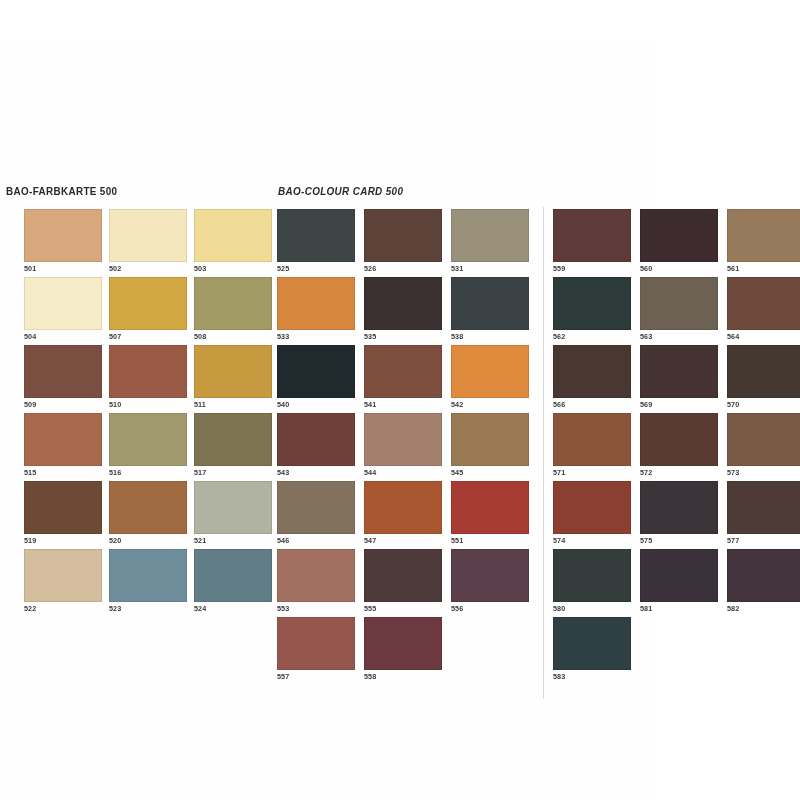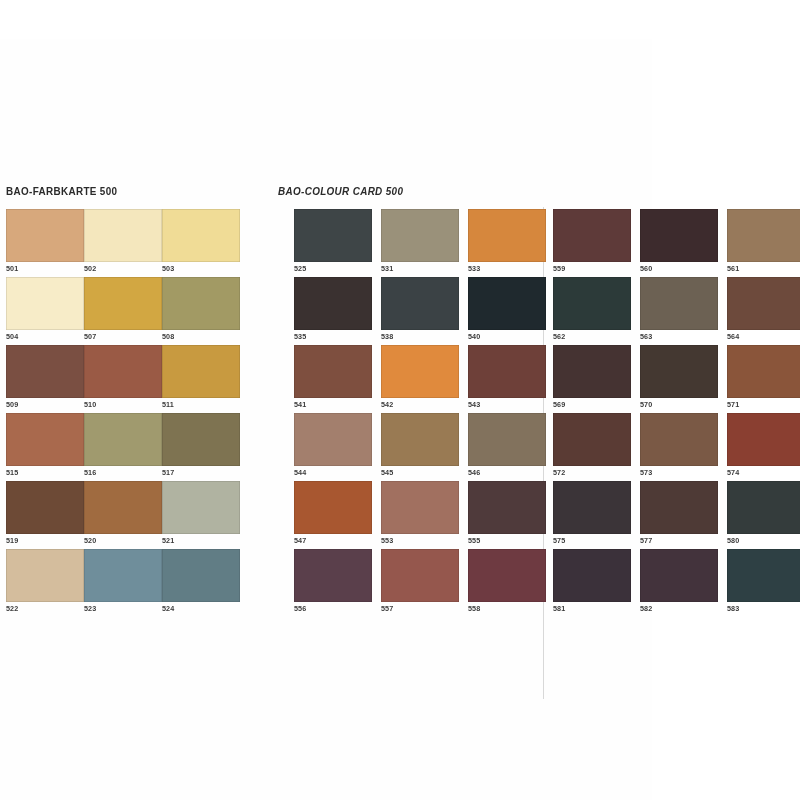--- a/index.html
+++ b/index.html
@@ -53,22 +53,22 @@
   
   .section {
     position: absolute;
     top: 170px;
     display: grid;
     grid-template-columns: repeat(3, 78px);
     grid-auto-rows: 68px;
     column-gap: 9px;
     row-gap: 0px;
   }
-  #section-1 { left: 6px;   grid-template-columns: repeat(3, 78px); column-gap: 0; }
-  #section-2 { left: 294px; grid-template-columns: repeat(3, 78px); column-gap: 9px; }
+  #section-1 { left: 24px;   grid-template-columns: repeat(3, 78px); column-gap: 7px; }
+  #section-2 { left: 277px; grid-template-columns: repeat(3, 78px); column-gap: 9px; }
   #section-3 { left: 553px; grid-template-columns: repeat(3, 78px); column-gap: 9px; }
 
   .swatch-cell {
     position: relative;
     width: 78px;
     height: 68px;
   }
   .swatch-chip {
     width: 78px;
     height: 53px;
@@ -173,20 +173,24 @@
         <div class="swatch-chip" style="background: rgb(97, 125, 133);"></div>
         <div class="swatch-label">524</div>
       </div>
     </div>
   <div class="section" id="section-2">
       <div class="swatch-cell">
         <div class="swatch-chip" style="background: rgb(62, 69, 71);"></div>
         <div class="swatch-label">525</div>
       </div>
       <div class="swatch-cell">
+        <div class="swatch-chip" style="background: rgb(93, 67, 57);"></div>
+        <div class="swatch-label">526</div>
+      </div>
+      <div class="swatch-cell">
         <div class="swatch-chip" style="background: rgb(154, 145, 122);"></div>
         <div class="swatch-label">531</div>
       </div>
       <div class="swatch-cell">
         <div class="swatch-chip" style="background: rgb(214, 135, 61);"></div>
         <div class="swatch-label">533</div>
       </div>
       <div class="swatch-cell">
         <div class="swatch-chip" style="background: rgb(58, 49, 48);"></div>
         <div class="swatch-label">535</div>
@@ -221,20 +225,24 @@
       </div>
       <div class="swatch-cell">
         <div class="swatch-chip" style="background: rgb(130, 114, 93);"></div>
         <div class="swatch-label">546</div>
       </div>
       <div class="swatch-cell">
         <div class="swatch-chip" style="background: rgb(168, 87, 48);"></div>
         <div class="swatch-label">547</div>
       </div>
       <div class="swatch-cell">
+        <div class="swatch-chip" style="background: rgb(166, 60, 52);"></div>
+        <div class="swatch-label">551</div>
+      </div>
+      <div class="swatch-cell">
         <div class="swatch-chip" style="background: rgb(161, 112, 96);"></div>
         <div class="swatch-label">553</div>
       </div>
       <div class="swatch-cell">
         <div class="swatch-chip" style="background: rgb(79, 58, 59);"></div>
         <div class="swatch-label">555</div>
       </div>
       <div class="swatch-cell">
         <div class="swatch-chip" style="background: rgb(90, 63, 75);"></div>
         <div class="swatch-label">556</div>
@@ -267,20 +275,24 @@
       </div>
       <div class="swatch-cell">
         <div class="swatch-chip" style="background: rgb(108, 97, 83);"></div>
         <div class="swatch-label">563</div>
       </div>
       <div class="swatch-cell">
         <div class="swatch-chip" style="background: rgb(109, 74, 60);"></div>
         <div class="swatch-label">564</div>
       </div>
       <div class="swatch-cell">
+        <div class="swatch-chip" style="background: rgb(74, 55, 49);"></div>
+        <div class="swatch-label">566</div>
+      </div>
+      <div class="swatch-cell">
         <div class="swatch-chip" style="background: rgb(69, 51, 50);"></div>
         <div class="swatch-label">569</div>
       </div>
       <div class="swatch-cell">
         <div class="swatch-chip" style="background: rgb(68, 56, 49);"></div>
         <div class="swatch-label">570</div>
       </div>
       <div class="swatch-cell">
         <div class="swatch-chip" style="background: rgb(138, 85, 58);"></div>
         <div class="swatch-label">571</div>

